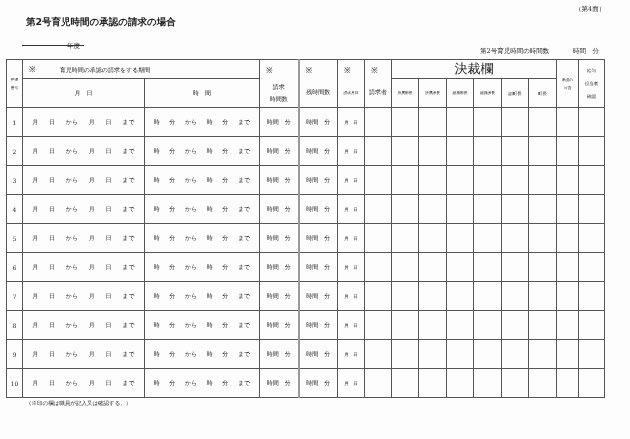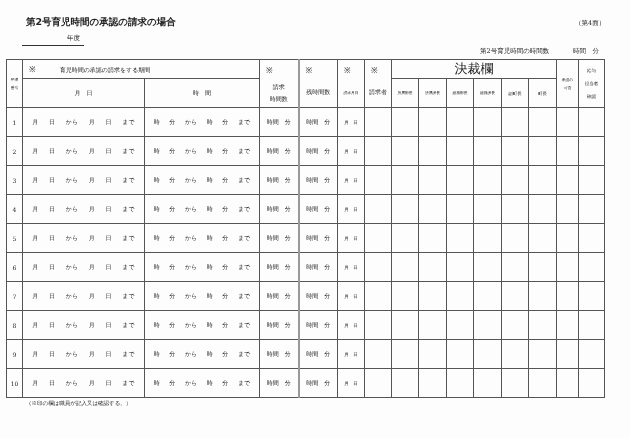--- a/index.html
+++ b/index.html
@@ -1,22 +1,22 @@
 <!DOCTYPE html>
 <html><head>
 <meta charset="utf-8">
 <style>
   html, body { margin:0; padding:0; background:#fdfdfd; }
   body { width:630px; height:439px; position:relative; overflow:hidden;
          font-family:"DejaVu Serif", serif; color:#222; }
   .title { position:absolute; left:26px; top:16px; font-family:"DejaVu Sans", sans-serif;
            font-weight:bold; font-size:9.5px; letter-spacing:0px; }
-  .form-no { position:absolute; left:575px; top:19px; font-size:6.5px;text-align:center; }
+  .form-no { position:absolute; left:575px; top:5px; font-size:6.5px;text-align:center; }
   .fy-wrap { position:absolute; left:22px; top:34px; width:62px; height:11px; border-bottom:1.5px solid #333; }
-  .fy { position:absolute; left:45px; top:0; font-size:6.5px; }
+  .fy { position:absolute; left:45px; top:8px; font-size:6.5px; }
   .hours-label { position:absolute; left:452px; top:47px; font-size:6.5px;margin-left:28px; }
   .hours-unit { position:absolute; left:573px; top:47px; font-size:6.5px; }
   table { position:absolute; left:6px; top:59px; border-collapse:collapse; table-layout:fixed; }
   td { border:1px solid #555; padding:0; text-align:center; vertical-align:middle; font-size:6px; }
   .outer { border:1.5px solid #777; }
   .tiny { font-size:3.8px; line-height:8px; }
   .small { font-size:4.5px; }
   .mark { font-size:8px; text-align:left; padding-left:6px; }
   .dbl-l { border-left:2px solid #999; }
   .rowtxt { display:flex; justify-content:space-around; align-items:center; font-size:6px; padding:0 4px; }

